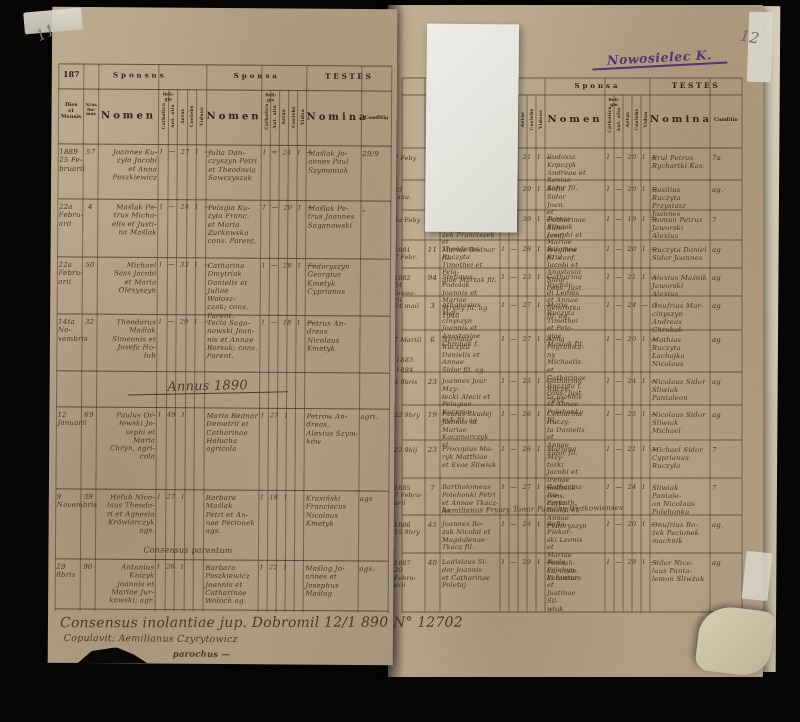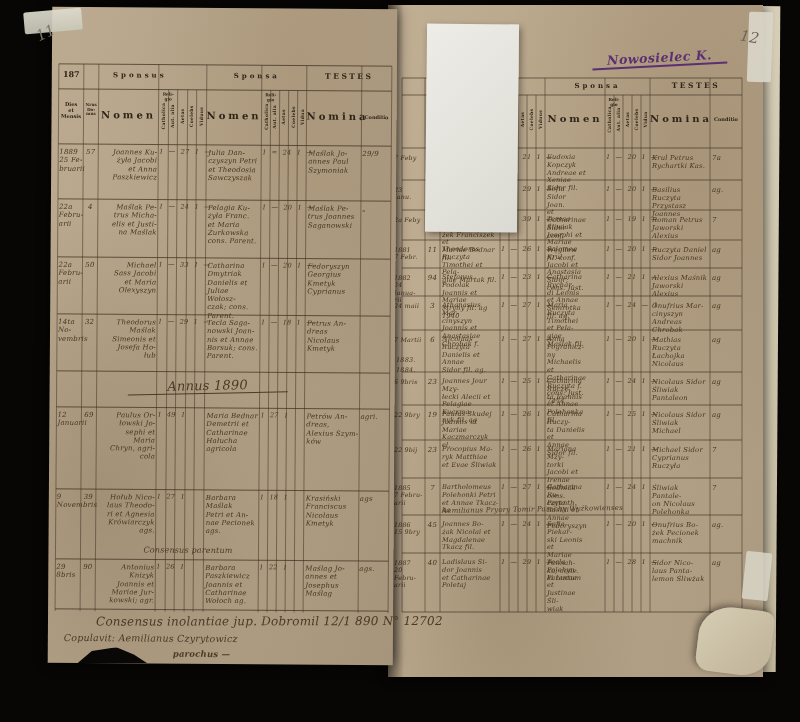--- a/index.html
+++ b/index.html
@@ -356,21 +356,21 @@
     <div class="vlab" style="left:125px;top:106px;">Coelebs</div>
     <div class="vlab" style="left:135px;top:106px;">Viduus</div>
     <div class="vlab" style="left:200px;top:106px;">Catholica</div>
     <div class="vlab" style="left:208px;top:106px;">Aut. alia</div>
     <div class="vlab" style="left:217px;top:106px;">Aetas</div>
     <div class="vlab" style="left:227px;top:106px;">Coelebs</div>
     <div class="vlab" style="left:236px;top:106px;">Vidua</div>
 
     <div class="hw script-note" style="left:78px;top:370px;width:160px;font-size:13px;border-bottom:1px solid #4a3a26;transform:rotate(-1.5deg);text-align:center;">Annus 1890</div>
     <div class="hw script-note" style="left:95px;top:538px;width:200px;font-size:8px;white-space:nowrap;">Consensus parentum</div>
-    <div class="hw script-note" style="left:12px;top:606px;width:330px;font-size:12px;transform:rotate(-.5deg);white-space:nowrap;margin-left:36px;">Consensus inolantiae jup. Dobromil 12/1 890 N° 12702</div>
+    <div class="hw script-note" style="left:12px;top:606px;width:330px;font-size:14px;transform:rotate(-.5deg);white-space:nowrap;">Consensus inolantiae jup. Dobromil 12/1 890 N° 12702</div>
     <div class="hw script-note" style="left:16px;top:625px;width:270px;font-size:9.5px;white-space:nowrap;">Copulavit: Aemilianus Czyrytowicz</div>
     <div class="hw script-note" style="left:125px;top:641px;width:120px;font-size:8.5px;font-weight:bold;">parochus  —</div>
     <div class="tear"></div>
   <div class="row" style="top: 139px;">
     <div class="cell hw lc-date">1889
 25 Fe-
 bruarii</div>
     <div class="cell hw lc-house">57</div>
     <div class="cell hw lc-groom">Joannes Ku-
 żyła Jacobi

